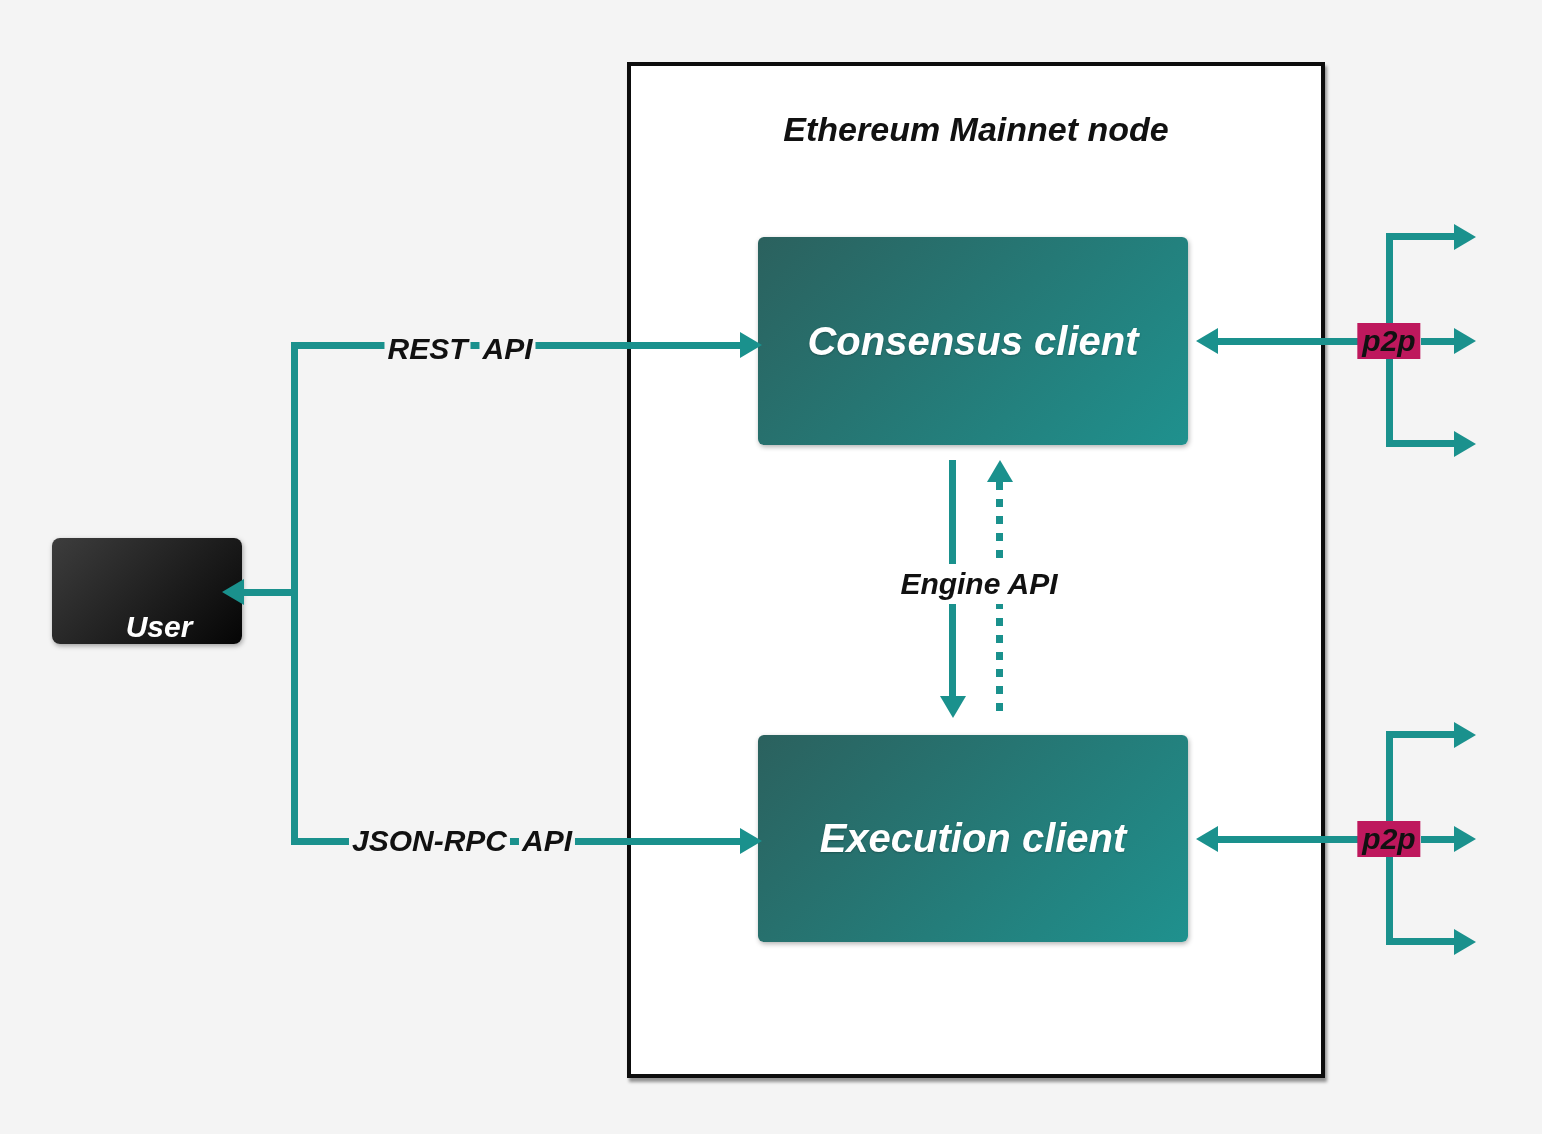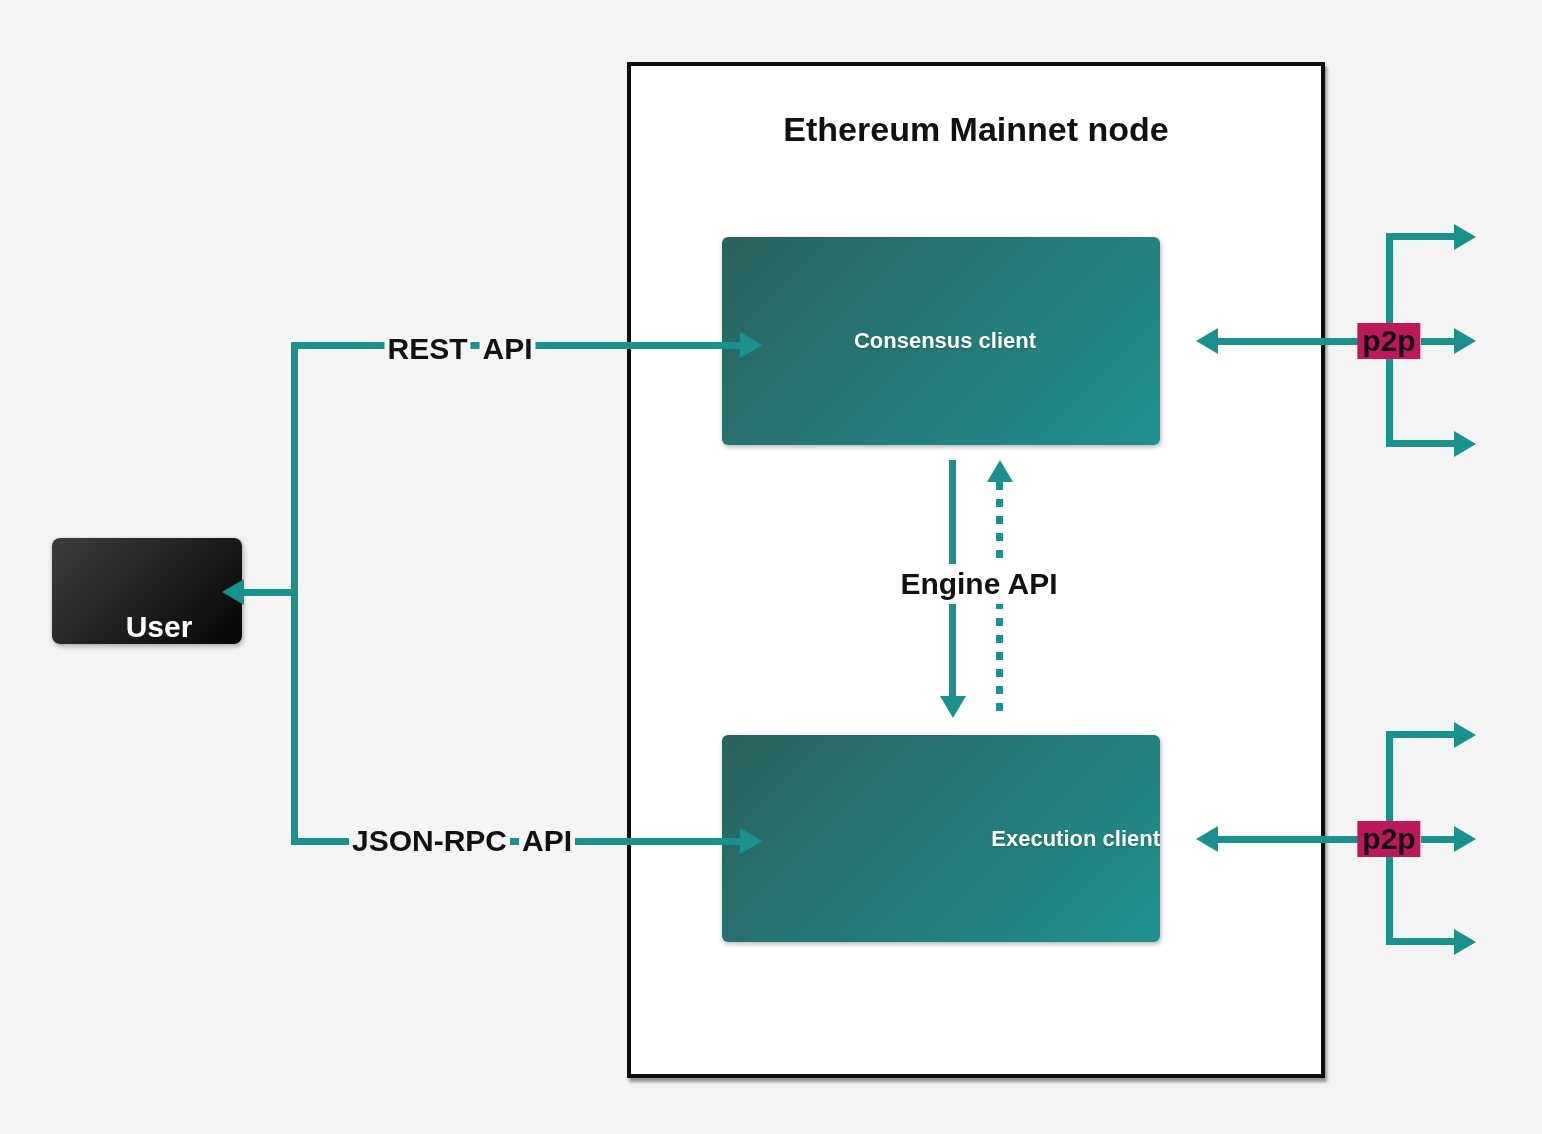--- a/index.html
+++ b/index.html
@@ -7,20 +7,21 @@
     padding: 0;
     background: #f4f4f4;
     font-family: "Liberation Sans", "DejaVu Sans", sans-serif;
   }
   #canvas {
     position: relative;
     width: 1542px;
     height: 1134px;
     background: #f4f4f4;
     overflow: hidden;
+    font-style: italic;
   }
   .abs { position: absolute; }
 
   
   .node-box {
     left: 627px; top: 62px;
     width: 698px; height: 1016px;
     box-sizing: border-box;
     background: #ffffff;
     border: 4px solid #0d0d0d;
@@ -32,37 +33,36 @@
     width: 698px;
     text-align: center;
     font-size: 34px;
     font-weight: bold;
     color: #111111;
     z-index: 2;
   }
 
   
   .client-box {
-    left: 722px;
+    left: 758px;
     width: 430px; height: 208px;
     border-radius: 6px;
     background: linear-gradient(135deg, #2b615e 0%, #1f918e 100%);
     display: flex;
     align-items: center;
     justify-content: center;
     color: #ffffff;
-    font-size: 22px;
+    font-size: 40px;
     font-weight: bold;
     box-shadow: 1px 2px 5px rgba(0,0,0,0.30);
     text-shadow: 0 1px 2px rgba(0,0,0,0.25);
     z-index: 2;
-    padding-left: 8px;
   }
   .consensus { top: 237px; }
-  .execution { top: 735px; height: 207px; justify-content: flex-end; }
+  .execution { top: 735px; height: 207px; }
 
   
   .user-box {
     left: 52px; top: 538px;
     width: 166px; height: 106px;
     border-radius: 8px;
     background: linear-gradient(135deg, #3d3d3d 0%, #050505 100%);
     display: flex;
     align-items: flex-end;
     justify-content: center;

